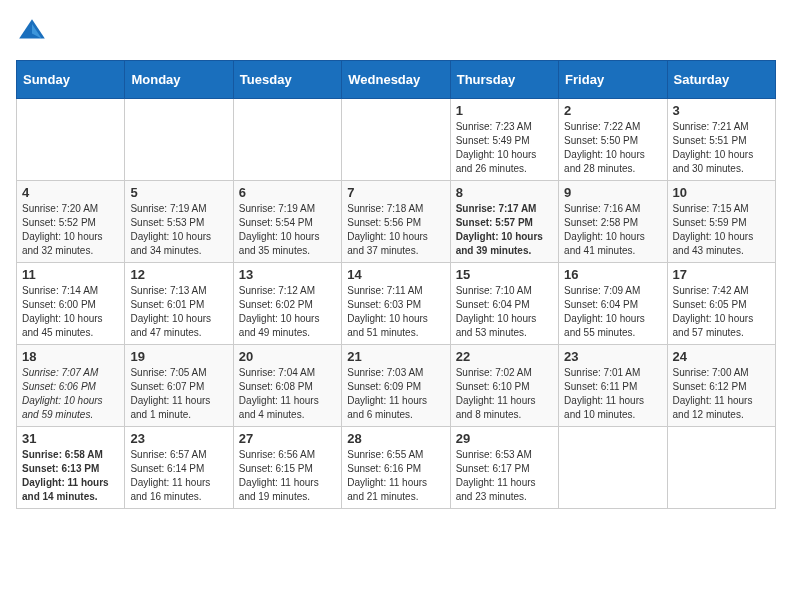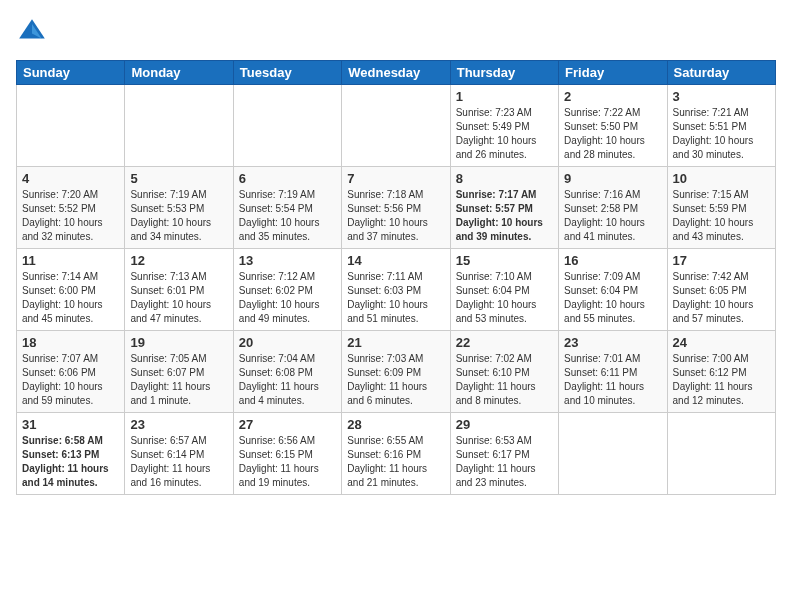--- a/index.html
+++ b/index.html
@@ -54,21 +54,21 @@
     }
     .calendar {
       width: 100%;
       border-collapse: collapse;
       border: 1px solid #ccc;
     }
     .calendar th {
       background-color: #1a6fbd;
       color: #fff;
       text-align: left;
-      padding: 4px 6px;
+      padding: 11px 6px;
       font-size: 13px;
       border: 1px solid #1558a0;
     }
     .calendar td {
       vertical-align: top;
       padding: 4px 5px;
       border: 1px solid #ccc;
       width: 108px;
       min-height: 80px;
       font-size: 10.5px;
@@ -252,21 +252,21 @@
           <span class="day-number">17</span>
           <div class="day-info" style="white-space: pre-line;">Sunrise: 7:42 AM
 Sunset: 6:05 PM
 Daylight: 10 hours
 and 57 minutes.</div>
         </td>
       </tr>
       <tr>
         <td>
           <span class="day-number">18</span>
-          <div class="day-info" style="white-space: pre-line;">Sunrise: 7:07 AM
+          <div class="day-info" style="white-space: pre-line; font-style: italic;">Sunrise: 7:07 AM
 Sunset: 6:06 PM
 Daylight: 10 hours
 and 59 minutes.</div>
         </td>
         <td>
           <span class="day-number">19</span>
           <div class="day-info" style="white-space: pre-line;">Sunrise: 7:05 AM
 Sunset: 6:07 PM
 Daylight: 11 hours
 and 1 minute.</div>

